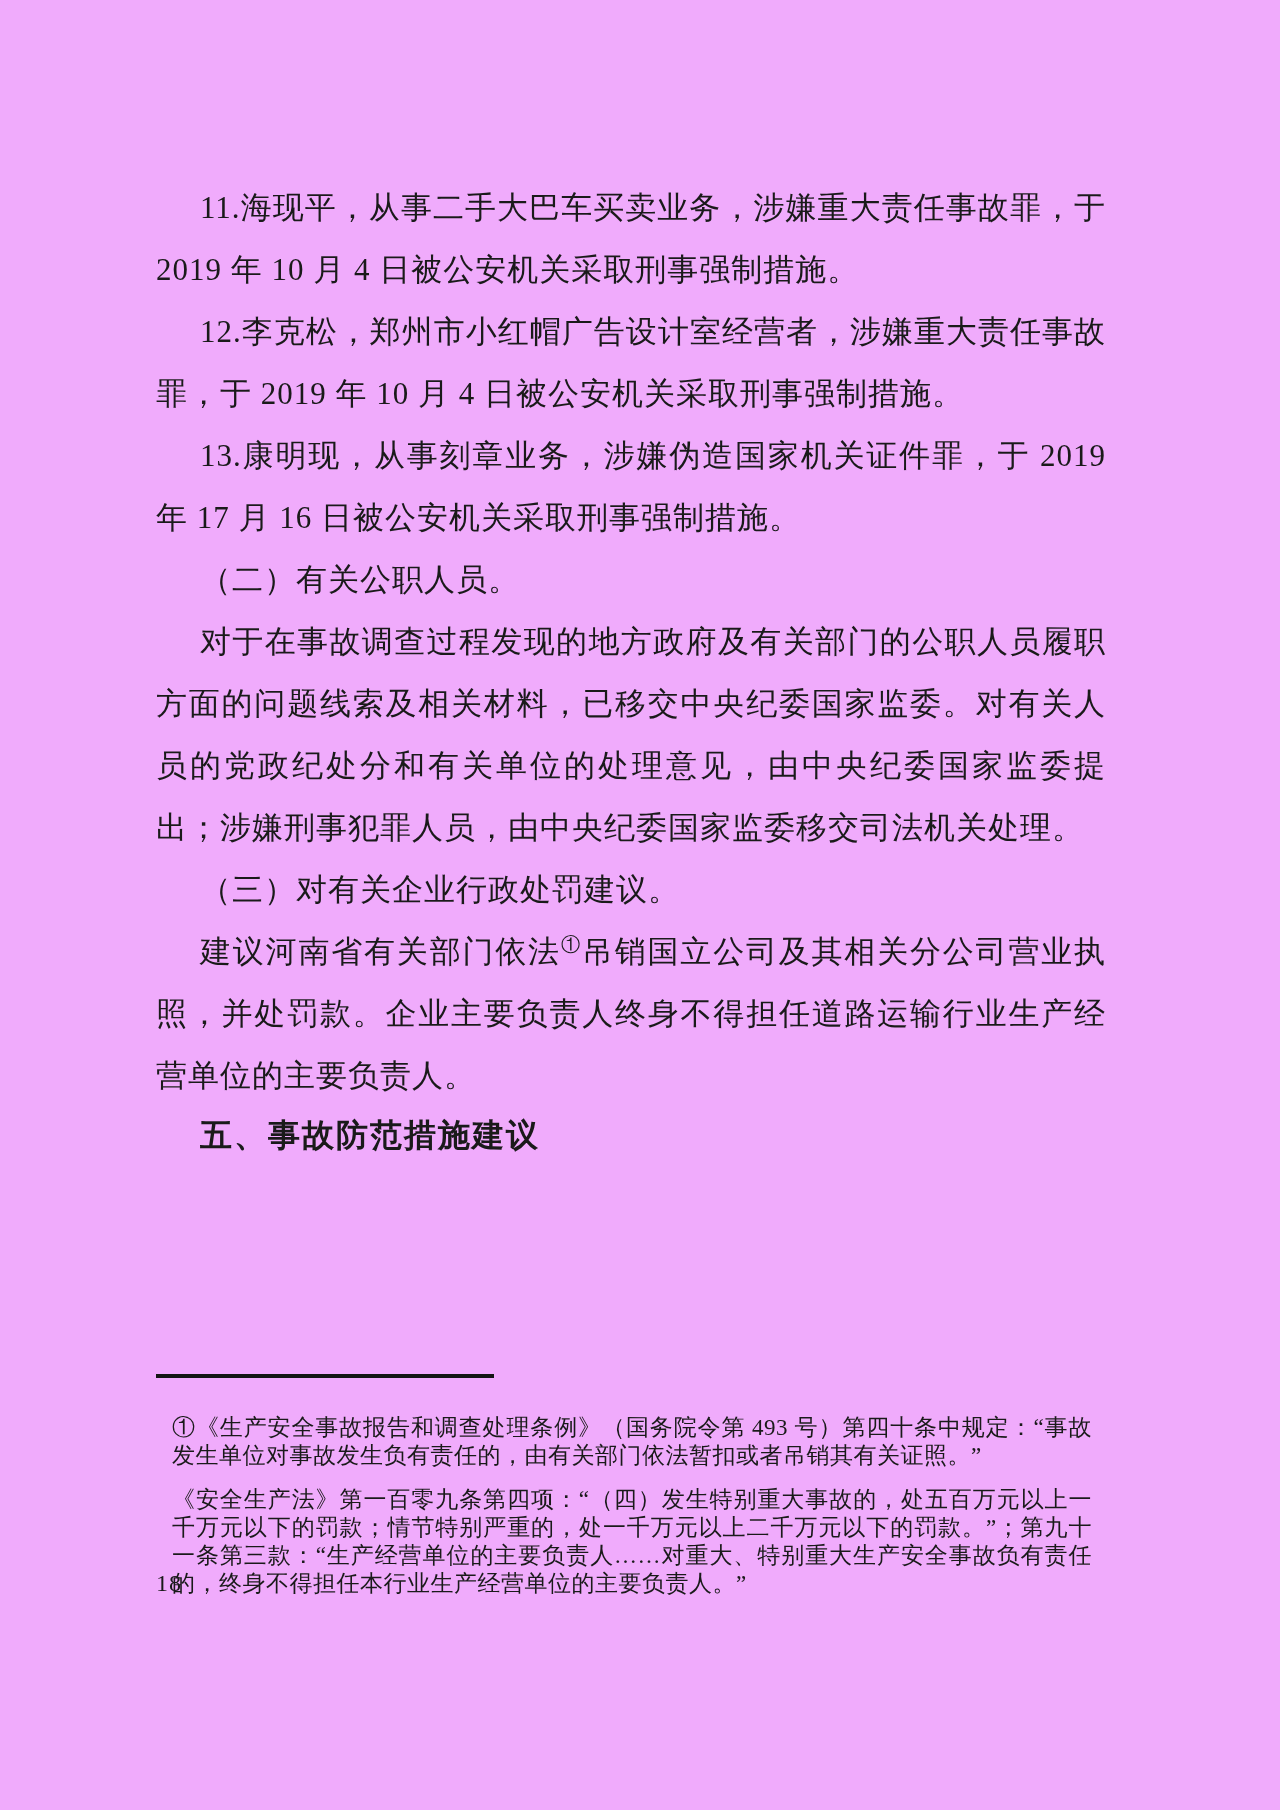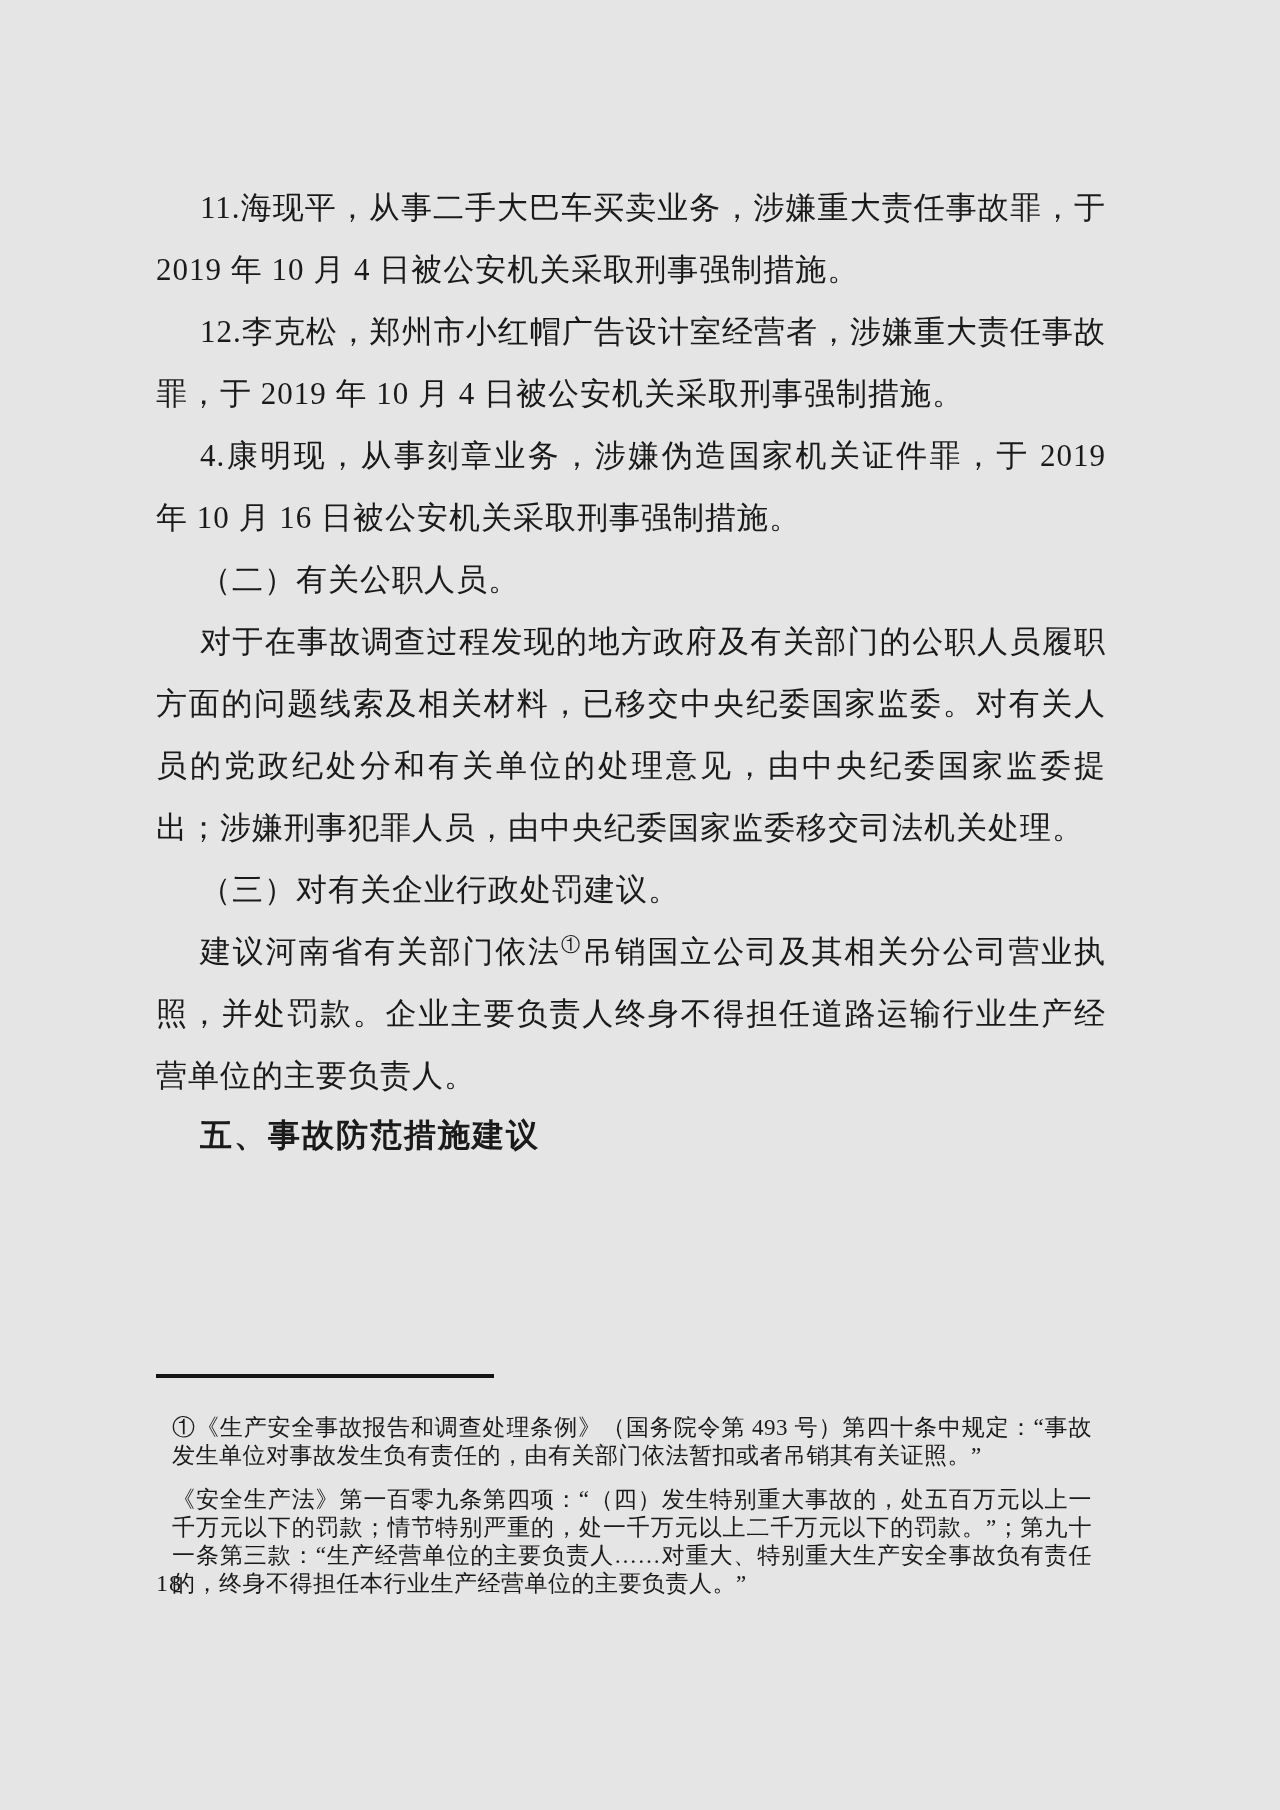--- a/index.html
+++ b/index.html
@@ -1,20 +1,20 @@
 <!DOCTYPE html>
 <html lang="zh"><head>
 <meta charset="utf-8">
 <style>
   html,body { margin:0; padding:0; background:#ffffff; }
   .page {
     position:relative;
     width:1280px;
     height:1810px;
-    background:#e5e5e5;
+    background:#f0abfc;
     font-family:"Liberation Serif","DejaVu Serif",serif;
     color:#1a1a1a;
     overflow:hidden;
   }
   .content {
     position:absolute;
     left:156px;
     top:177px;
     width:950px;
   }
@@ -69,21 +69,21 @@
   }
 </style>
 </head>
 <body>
 
 <div class="page">
 
   <main class="content">
     <p class="para">11.海现平，从事二手大巴车买卖业务，涉嫌重大责任事故罪，于 2019 年 10 月 4 日被公安机关采取刑事强制措施。</p>
     <p class="para">12.李克松，郑州市小红帽广告设计室经营者，涉嫌重大责任事故罪，于 2019 年 10 月 4 日被公安机关采取刑事强制措施。</p>
-    <p class="para">4.康明现，从事刻章业务，涉嫌伪造国家机关证件罪，于 2019 年 10 月 16 日被公安机关采取刑事强制措施。</p>
+    <p class="para">13.康明现，从事刻章业务，涉嫌伪造国家机关证件罪，于 2019 年 17 月 16 日被公安机关采取刑事强制措施。</p>
 
     <p class="para subheading">（二）有关公职人员。</p>
     <p class="para">对于在事故调查过程发现的地方政府及有关部门的公职人员履职方面的问题线索及相关材料，已移交中央纪委国家监委。对有关人员的党政纪处分和有关单位的处理意见，由中央纪委国家监委提出；涉嫌刑事犯罪人员，由中央纪委国家监委移交司法机关处理。</p>
 
     <p class="para subheading">（三）对有关企业行政处罚建议。</p>
     <p class="para"><span>建议河南省有关部门依法</span><sup class="sup">①</sup><span>吊销国立公司及其相关分公司营业执照，并处罚款。企业主要负责人终身不得担任道路运输行业生产经营单位的主要负责人。</span></p>
 
     <p class="para chapter">五、事故防范措施建议</p>
   </main>
 

